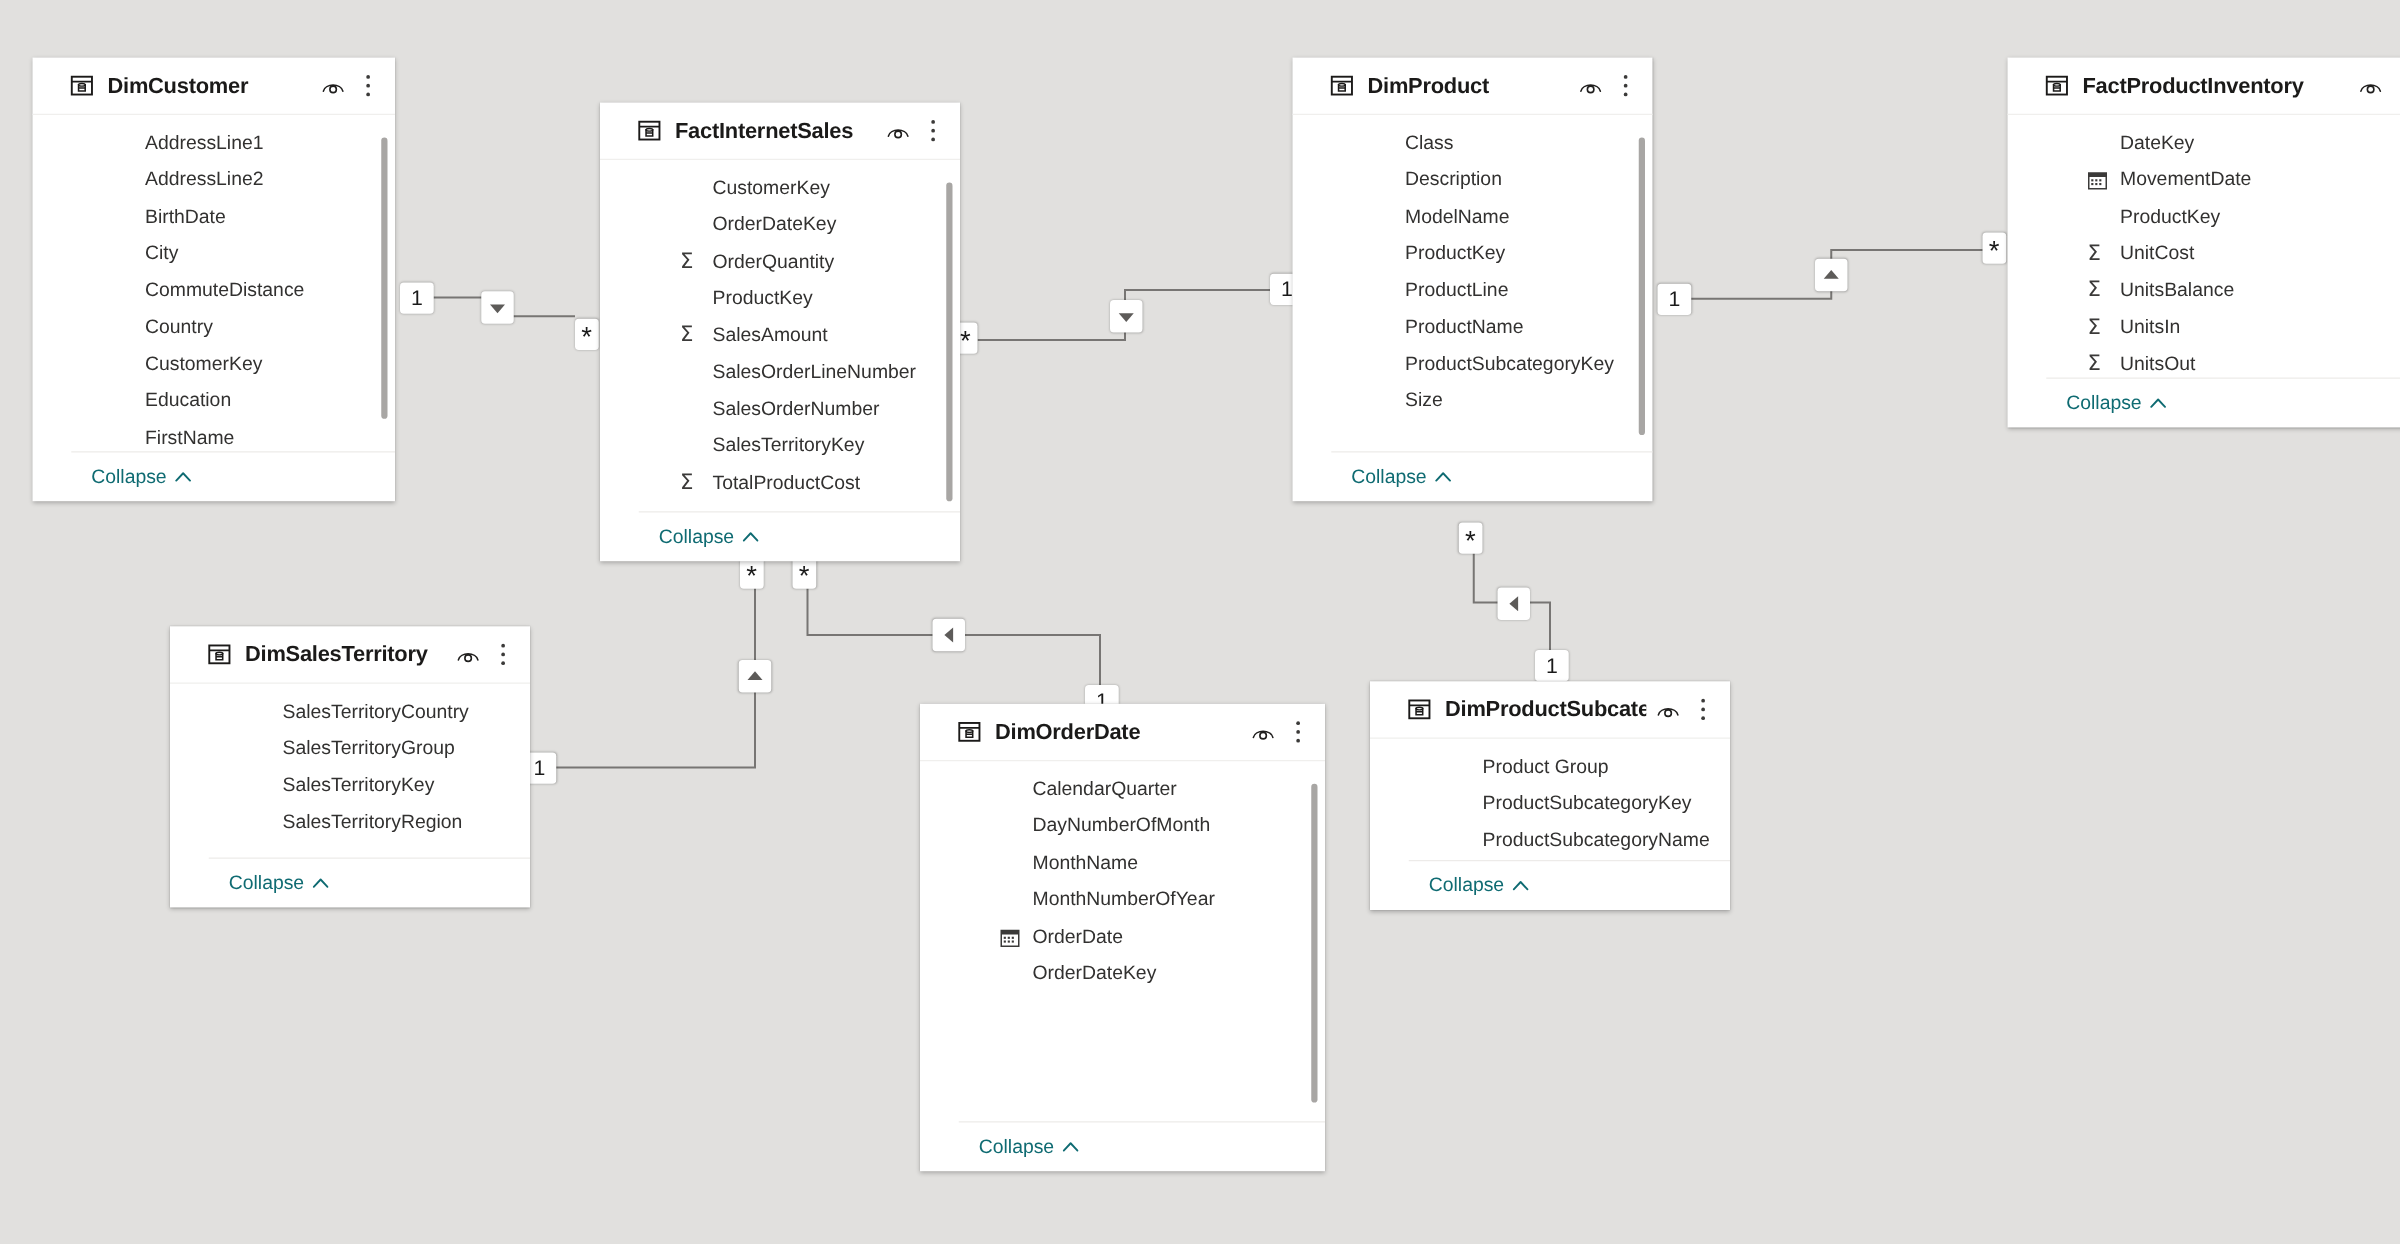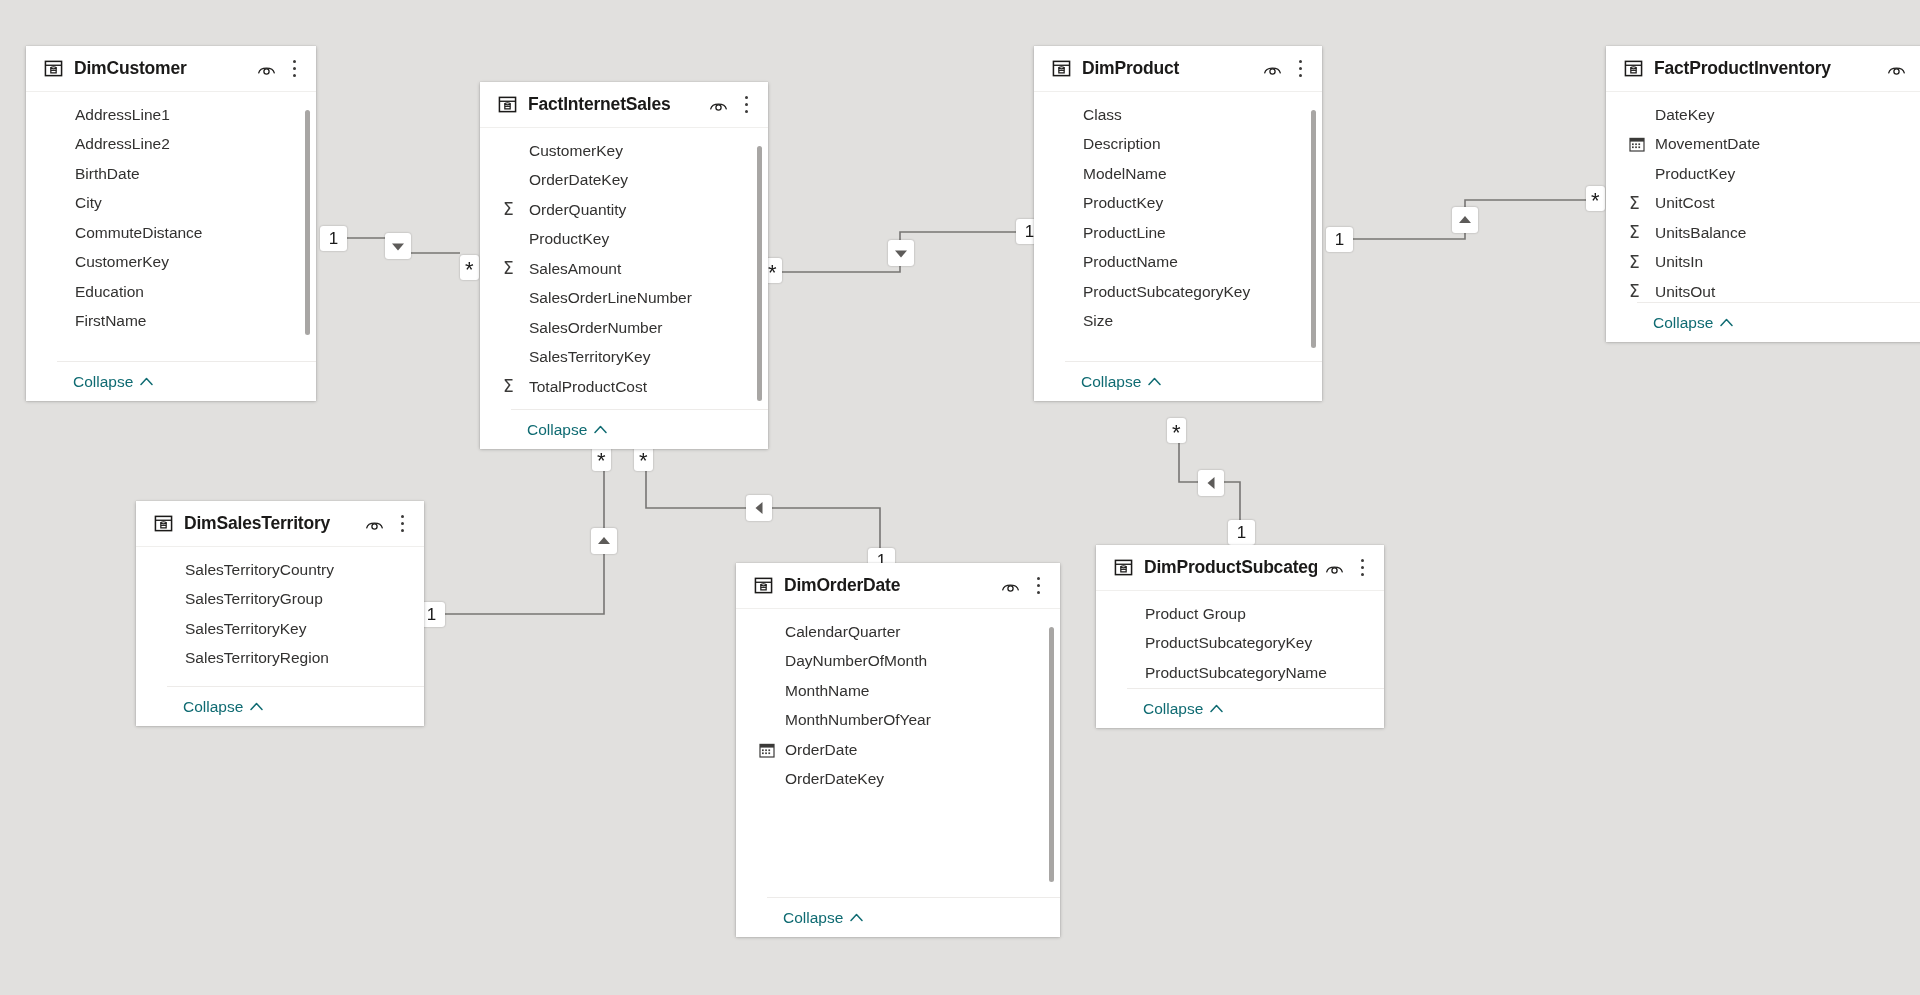--- a/index.html
+++ b/index.html
@@ -75,21 +75,21 @@
     box-shadow: 0 1.2px 3.5px rgba(0,0,0,0.26), 0 0 1px rgba(0,0,0,0.18);
     display: flex;
     flex-direction: column;
     z-index: 10;
     box-sizing: border-box;
   }
   .tbl-head {
     display: flex;
     align-items: center;
     height: 45px;
-    padding: 0 14px 0 18px;
+    padding: 0 14px 0 30px;
     flex: 0 0 auto;
     border-bottom: 1px solid #f0efed;
     justify-content: center;
   }
   .tbl-icon {
     width: 19px;
     height: 19px;
     flex: 0 0 auto;
     margin-right: 11px;
   }
@@ -124,20 +124,21 @@
     width: 3px; height: 3px;
     border-radius: 50%;
     background: #3b3a39;
   }
 
   .tbl-body {
     position: relative;
     flex: 1 1 auto;
     overflow: hidden;
     padding: 8px 0 6px 0;
+    margin-left: 41px;
   }
   .field {
     display: flex;
     align-items: center;
     height: 29.5px;
     padding-left: 23px;
     font-size: 15.5px;
     color: #323130;
     white-space: nowrap;
   }
@@ -234,20 +235,24 @@
             <span class="fi blank"></span>
             <span>BirthDate</span>
           </div>
           <div class="field">
             <span class="fi blank"></span>
             <span>City</span>
           </div>
           <div class="field">
             <span class="fi blank"></span>
             <span>CommuteDistance</span>
+          </div>
+          <div class="field">
+            <span class="fi blank"></span>
+            <span>Country</span>
           </div>
           <div class="field">
             <span class="fi blank"></span>
             <span>CustomerKey</span>
           </div>
           <div class="field">
             <span class="fi blank"></span>
             <span>Education</span>
           </div>
           <div class="field">

